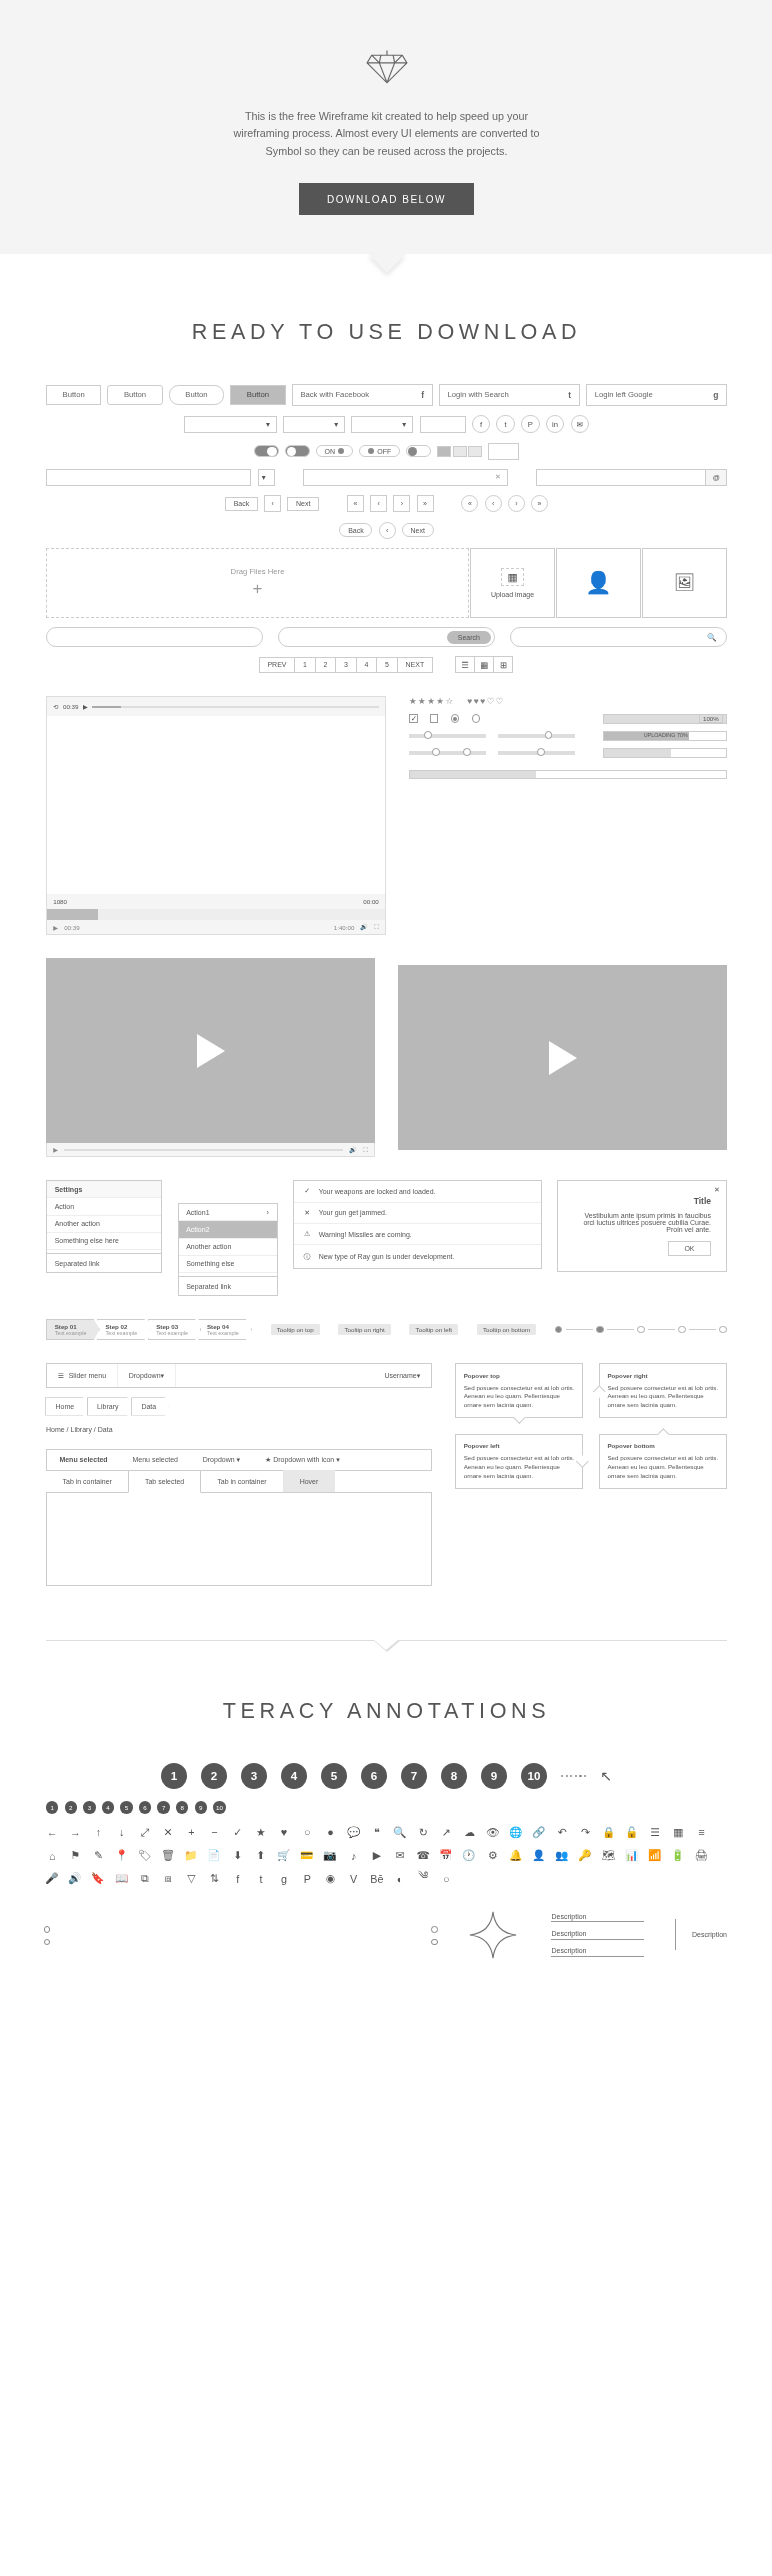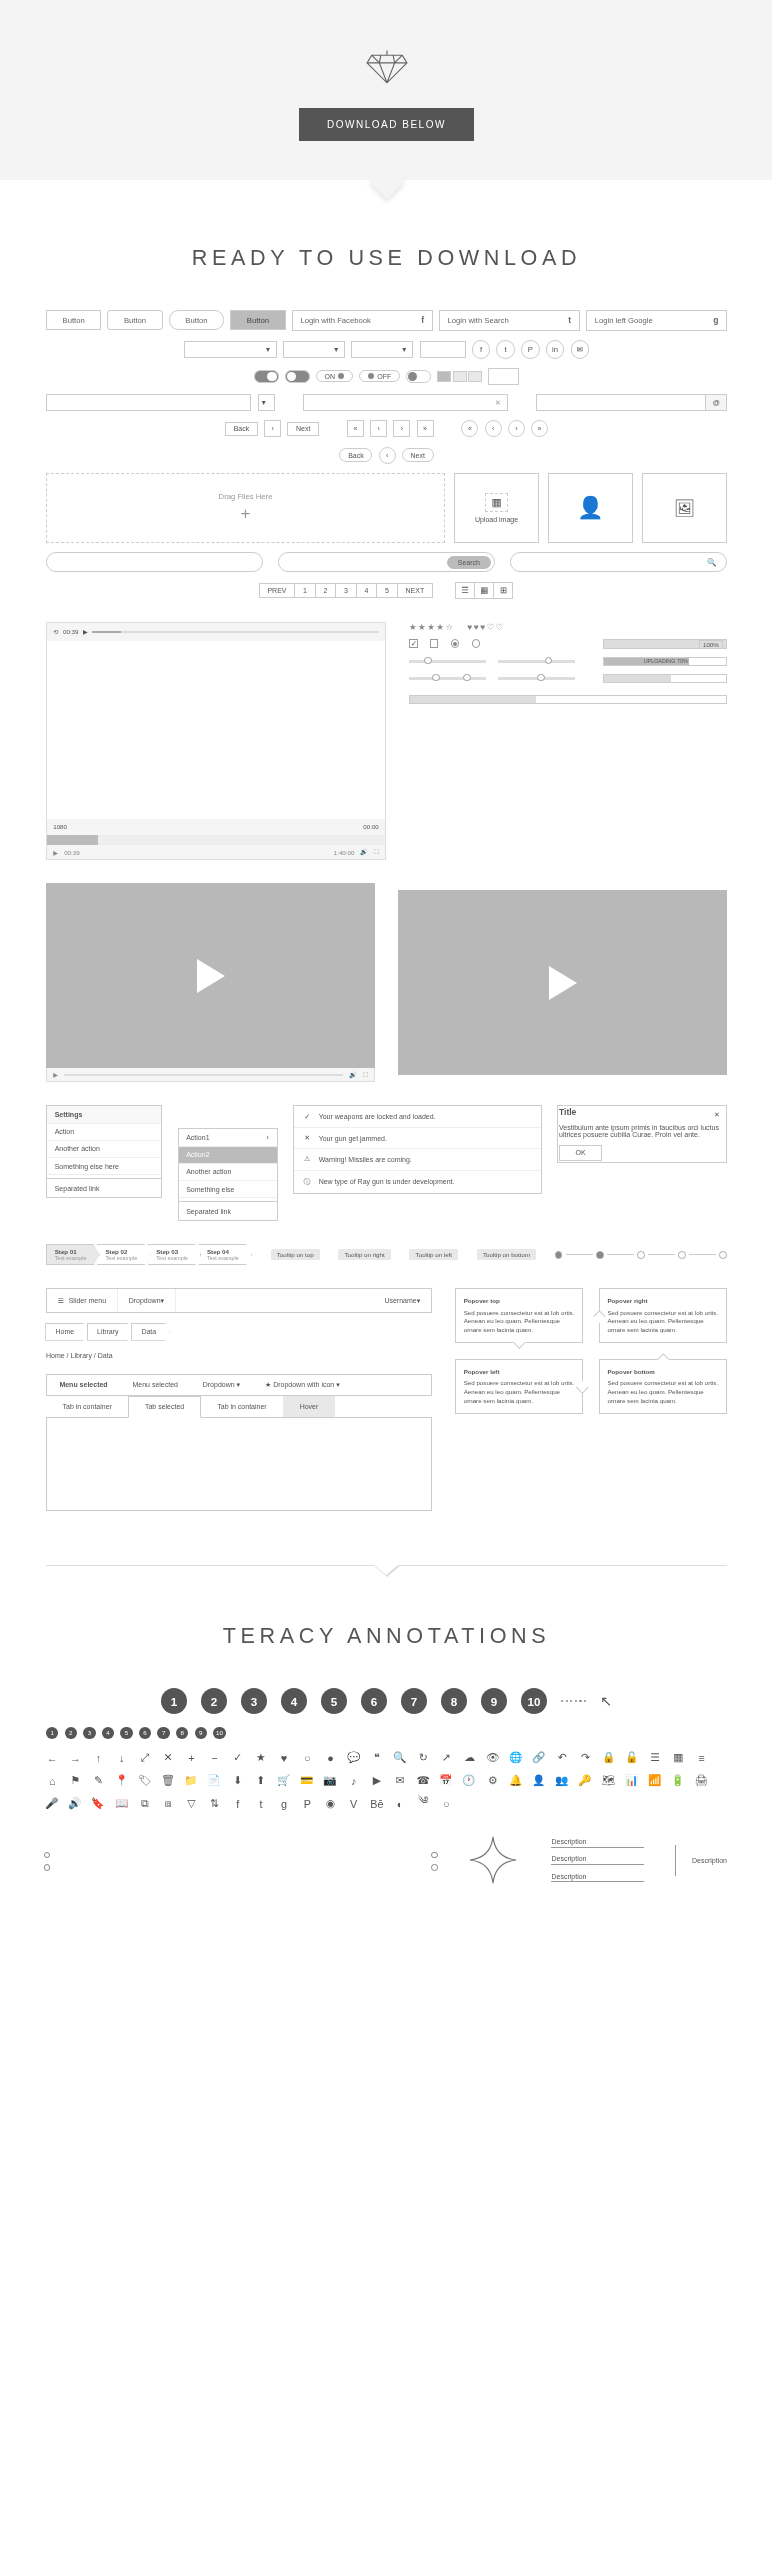--- a/index.html
+++ b/index.html
@@ -60,21 +60,21 @@
 .panel { border: 0.8px solid #ccc; font-size: 7px; }
 .panel-item { padding: 4.6px 7.7px; border-bottom: 0.8px solid #eee; cursor: pointer; }
 .panel-item:last-child { border-bottom: none; }
 .panel-item.header { font-weight: bold; background: #f8f8f8; }
 .panel-item.active { background: #bbb; color: #fff; }
 .panel-item.sep { border-top: 0.8px solid #ccc; margin-top: 3.1px; padding-top: 6.2px; }
 .alert-list { border: 0.8px solid #ccc; flex: 1; }
 .alert-item { display: flex; align-items: center; gap: 6.2px; padding: 6.2px 7.7px; border-bottom: 0.8px solid #eee; font-size: 7px; }
 .alert-item:last-child { border: none; }
 .alert-icon { width: 10.8px; text-align: center; }
-.modal { border: 0.8px solid #ccc; padding: 1px; flex: 1; font-size: 7px; text-align: left; position: relative; }
+.modal { border: 0.8px solid #ccc; padding: 15px; flex: 1; font-size: 7px; text-align: right; position: relative; }
 .modal-title { font-weight: bold; margin-bottom: 6.2px; font-size: 8.5px; }
 .modal-close { position: absolute; top: 4.6px; right: 6.2px; cursor: pointer; }
 .modal-btn { border: 0.8px solid #ccc; padding: 3.1px 15.5px; display: inline-block; margin-top: 7.7px; cursor: pointer; }
 .step-chevron { display: flex; align-items: center; gap: 0; }
 .step { border: 0.8px solid #ccc; padding: 3.1px 12.4px 3.1px 7.7px; font-size: 6.2px; position: relative; clip-path: polygon(0 0, calc(100% - 6.2px) 0, 100% 50%, calc(100% - 6.2px) 100%, 0 100%, 6.2px 50%); margin-left: -3.1px; }
 .step:first-child { clip-path: polygon(0 0, calc(100% - 6.2px) 0, 100% 50%, calc(100% - 6.2px) 100%, 0 100%); margin-left: 0; }
 .step.done { background: #e8e8e8; }
 .step-title { font-weight: bold; }
 .step-sub { color: #999; font-size: 5.4px; }
 .tag { background: #e8e8e8; padding: 2.3px 6.2px; font-size: 6.2px; border-radius: 1.5px; }
@@ -138,35 +138,36 @@
 </style>
 </head>
 <body>
 
 <div class="hero">
   <div class="diamond-icon">
     <svg viewBox="0 0 60 50">
         <path d="M10 12 L50 12 L56 22 L30 48 L4 22 Z M10 12 L20 22 M50 12 L40 22 M4 22 L56 22 M20 22 L30 48 M40 22 L30 48 M22 12 L20 22 M38 12 L40 22 M30 12 L30 6" fill="none" stroke="#666" stroke-width="1.5"></path>
       </svg>
   </div>
+  <p class="intro">This is the free Wireframe kit created to help speed up your wireframing process. Almost every UI elements are converted to Symbol so they can be reused across the projects.</p>
   <div class="dl-btn">DOWNLOAD BELOW</div>
 </div>
 <div class="pointer"></div>
 
 <h2 class="section-title">READY TO USE DOWNLOAD</h2>
 
 <div class="content">
 
 <div class="row">
   <div class="btn-g">Button</div>
   <div class="btn-g" style="border-radius:3.1px">Button</div>
   <div class="btn-g" style="border-radius:9.3px">Button</div>
   <div class="btn-g dark">Button</div>
   <div class="btn-g social">
-        <span>Login with Facebook</span>
+        <span>Back with Facebook</span>
         <span class="sicon">f</span>
       </div>
   <div class="btn-g social">
         <span>Login with Search</span>
         <span class="sicon">t</span>
       </div>
   <div class="btn-g social">
         <span>Login left Google</span>
         <span class="sicon">g</span>
       </div>
@@ -245,21 +246,21 @@
   <div class="page-btn" style="border-radius:50%">›</div>
   <div class="page-btn" style="border-radius:50%">»</div>
 </div>
 
 <div class="row" style="justify-content:center">
   <div class="nav-btn" style="border-radius:7.7px">Back</div>
   <div class="page-btn" style="border-radius:50%">‹</div>
   <div class="nav-btn" style="border-radius:7.7px">Next</div>
 </div>
 
-<div class="row" style="gap:9px">
+<div class="row" style="gap:1px">
   <div class="dropzone">
     <span>Drag Files Here</span>
     <span style="font-size:17px">+</span>
   </div>
   <div class="upload-box">
     <div class="icon-box">▦</div>
     <span>Upload image</span>
   </div>
   <div class="upload-box">
     <span style="font-size:21.6px">👤</span>

